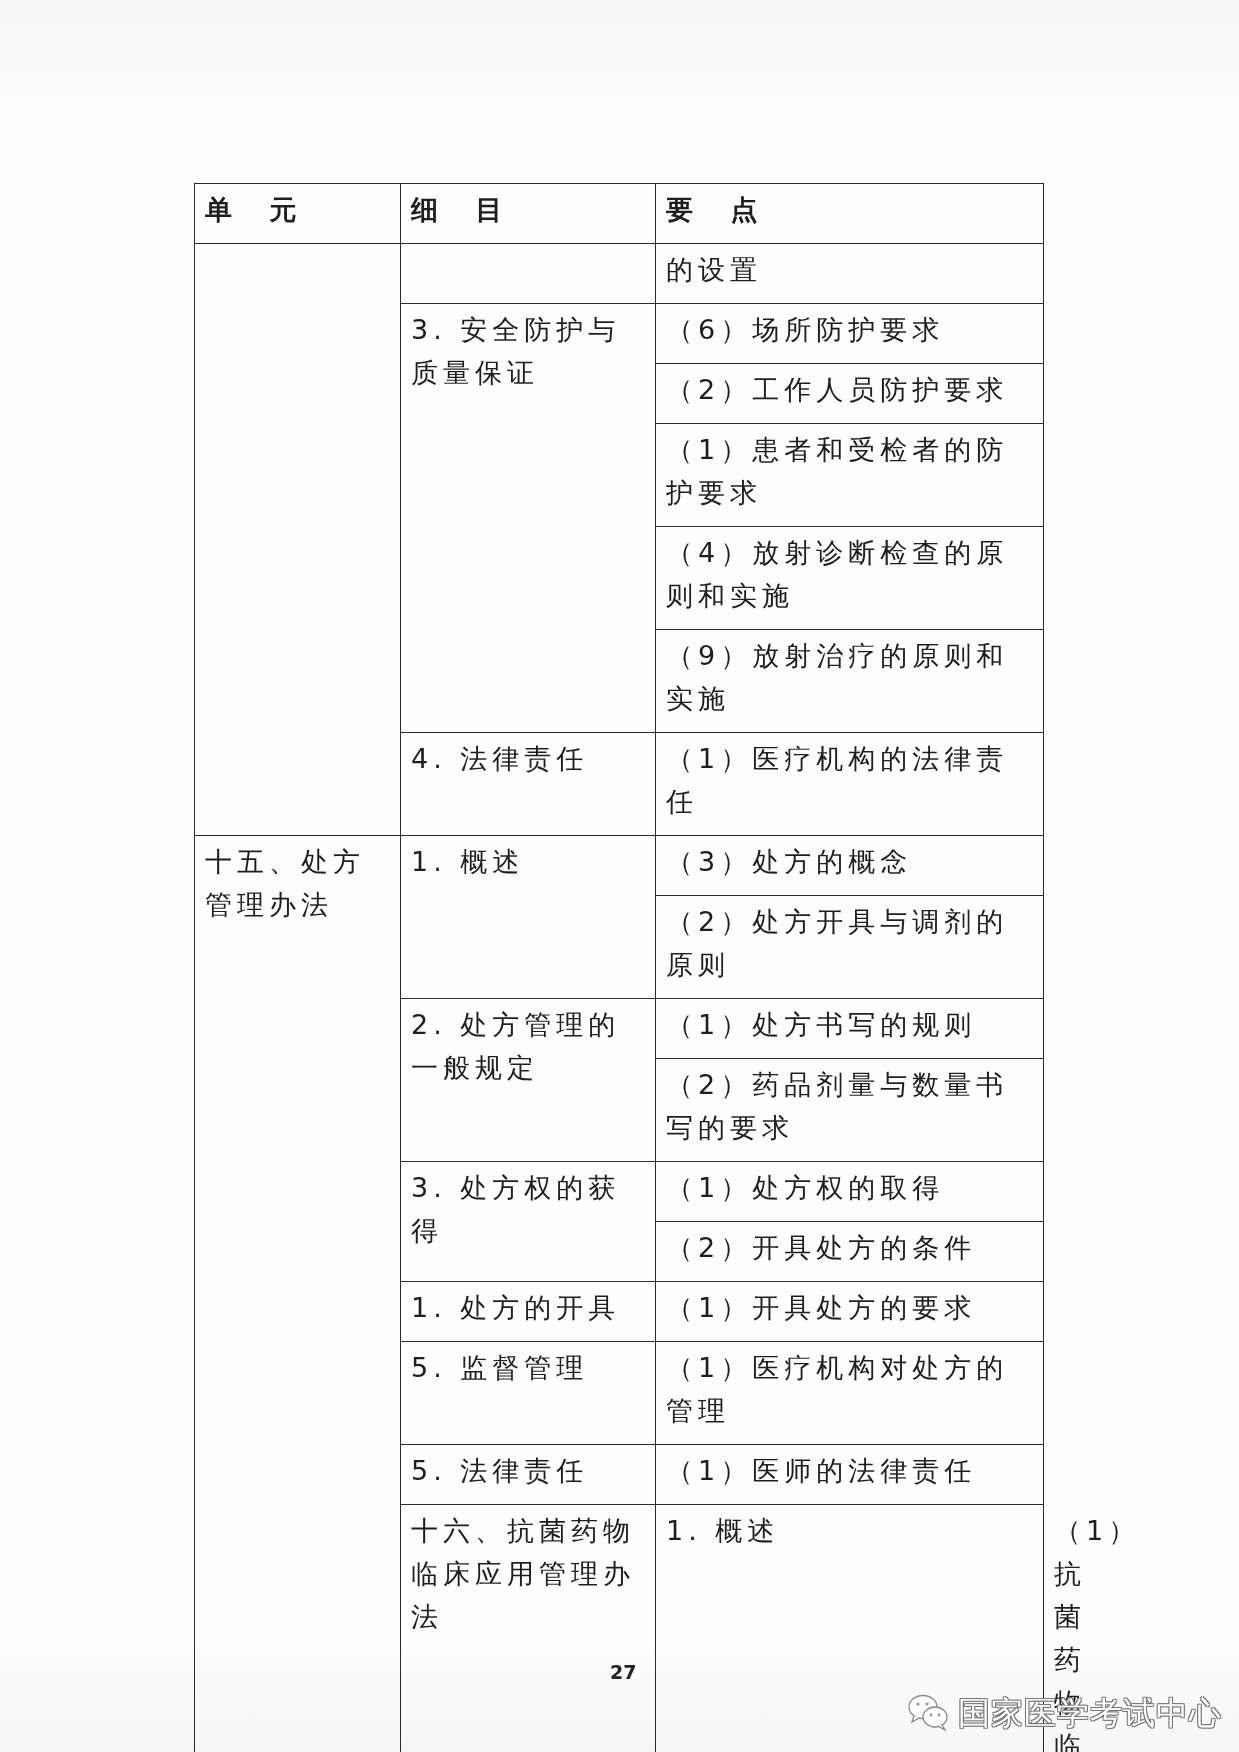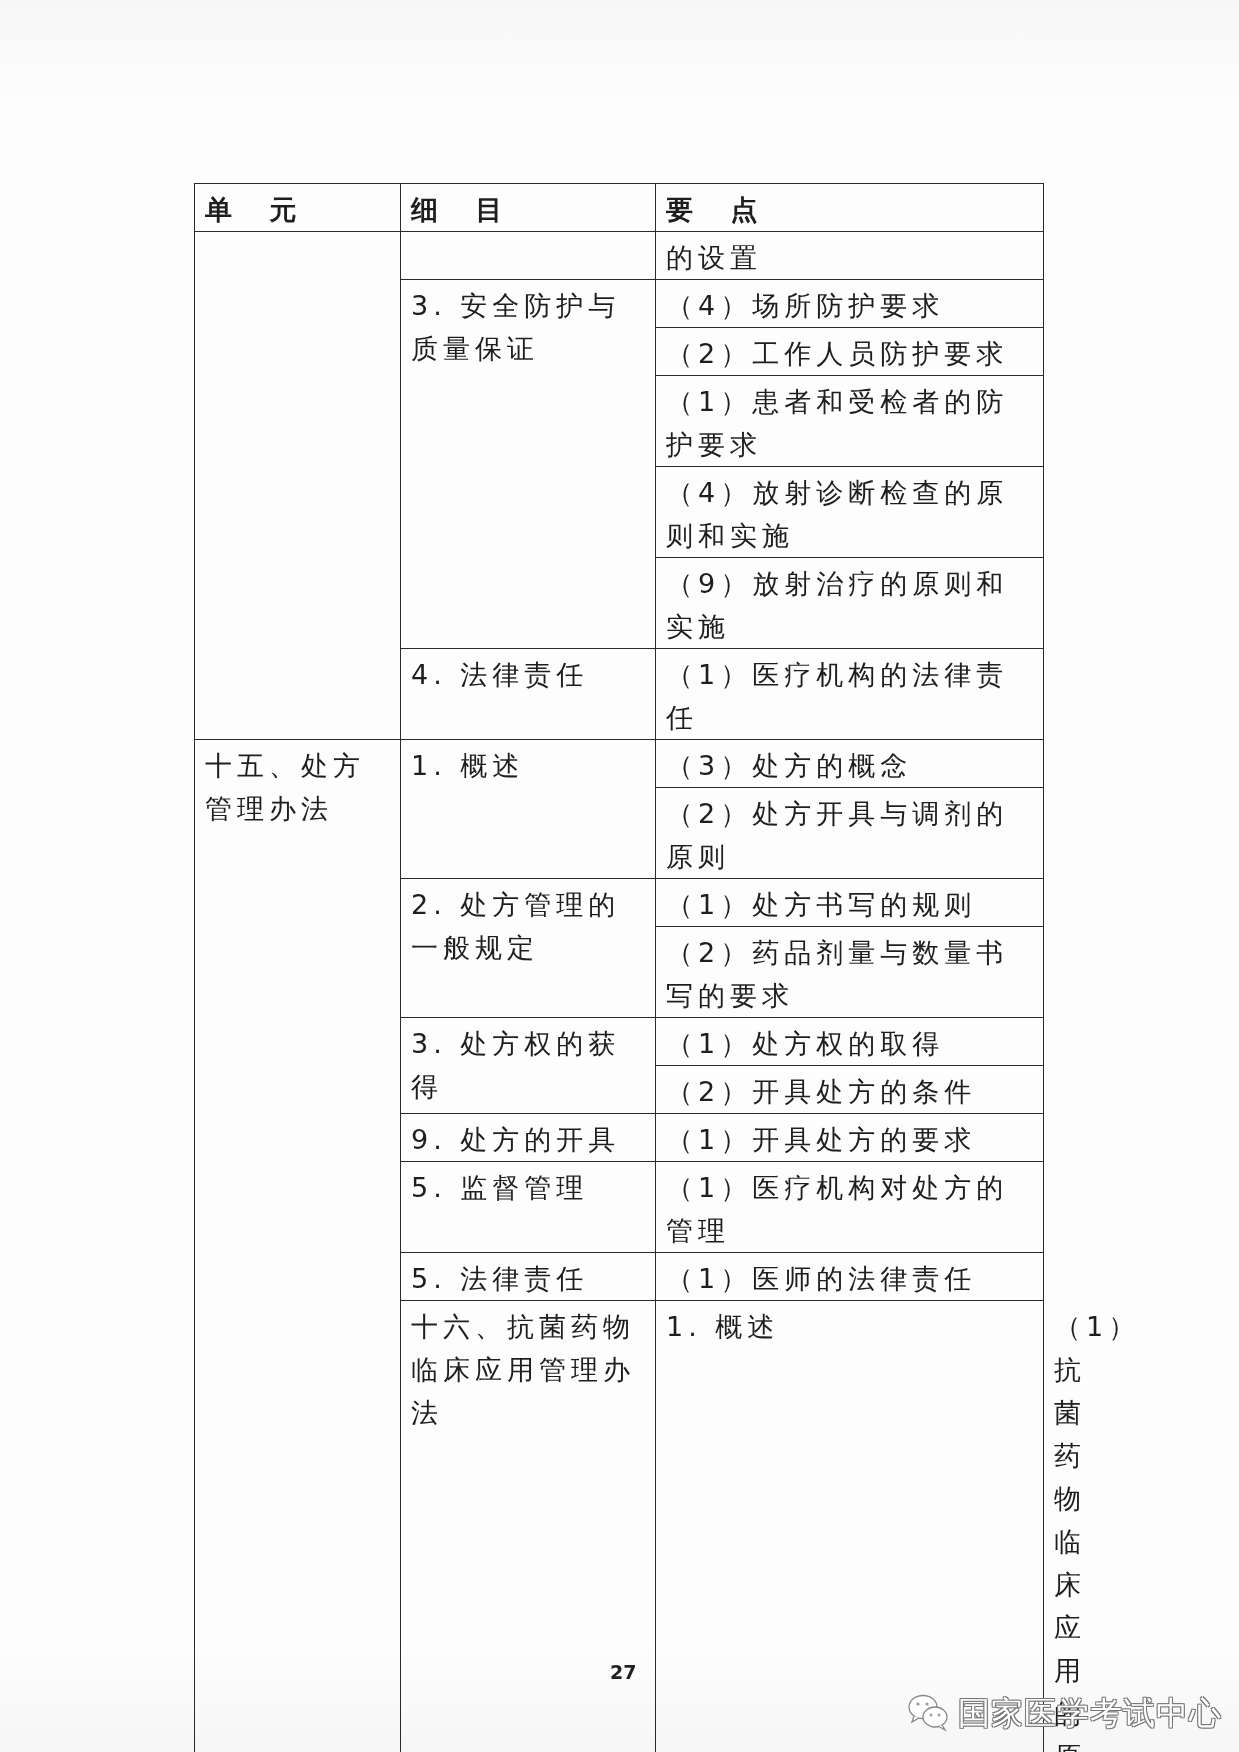--- a/index.html
+++ b/index.html
@@ -8,21 +8,21 @@
     font-family: "DejaVu Sans", "Liberation Sans", sans-serif; color: #1e1e1e;
   }
   .page-shade { position: absolute; left: 0; top: 0; width: 1239px; height: 1752px;
     background: linear-gradient(180deg, #f7f7f7 0%, #fdfdfd 6%, #fdfdfd 94%, #f6f6f6 100%); }
   table.syllabus {
     position: absolute; left: 194px; top: 183px; width: 849px;
     border-collapse: collapse; table-layout: fixed;
   }
   table.syllabus td, table.syllabus th {
     border: 1.6px solid #2a2a2a; vertical-align: top; text-align: left;
-    padding: 4px 8px 0 10px; font-size: 27px; line-height: 43px; letter-spacing: 5px;
+    padding: 4px 8px 12px 10px; font-size: 27px; line-height: 43px; letter-spacing: 5px;
     font-weight: normal; word-break: break-all;
   }
   table.syllabus th { font-weight: bold; height: 40px; letter-spacing: 14px; }
   col.c1 { width: 206px; } col.c2 { width: 255px; } col.c3 { width: 388px; }
   td.unit { letter-spacing: 6px; }
   .page-number { position: absolute; left: 610px; top: 1661px; font-size: 19px; font-weight: bold; color: #222; }
   .watermark { position: absolute; left: 906px; top: 1692px; display: flex; align-items: center; gap: 6px; justify-content: center; }
   .wm-text { font-size: 32px; color: #fff; letter-spacing: 1px;
     text-shadow: -1px -1px 0 #777, 1px -1px 0 #777, -1px 1px 0 #777, 1px 1px 0 #777; }
 </style>
@@ -46,21 +46,21 @@
   </thead>
   <tbody>
 
     <tr style="height:46px">
       <td rowspan="7" class="unit"></td>
       <td></td>
       <td>的设置</td>
     </tr>
     <tr style="height:46px">
       <td rowspan="5">3. 安全防护与质量保证</td>
-      <td>（4）场所防护要求</td>
+      <td>（6）场所防护要求</td>
     </tr>
     <tr style="height:46px">
       <td>（2）工作人员防护要求</td>
     </tr>
     <tr style="height:86px">
       <td>（1）患者和受检者的防护要求</td>
     </tr>
     <tr style="height:89px">
       <td>（4）放射诊断检查的原则和实施</td>
     </tr>
@@ -88,21 +88,21 @@
       <td>（2）药品剂量与数量书写的要求</td>
     </tr>
     <tr style="height:43px">
       <td rowspan="2">3. 处方权的获得</td>
       <td>（1）处方权的取得</td>
     </tr>
     <tr style="height:42px">
       <td>（2）开具处方的条件</td>
     </tr>
     <tr style="height:46px">
-      <td>9.  处方的开具</td>
+      <td>1.  处方的开具</td>
       <td>（1）开具处方的要求</td>
     </tr>
     <tr style="height:89px">
       <td>5.  监督管理</td>
       <td>（1）医疗机构对处方的管理</td>
     </tr>
     <tr style="height:44px">
       <td>5.  法律责任</td>
       <td>（1）医师的法律责任</td>
     </tr>

